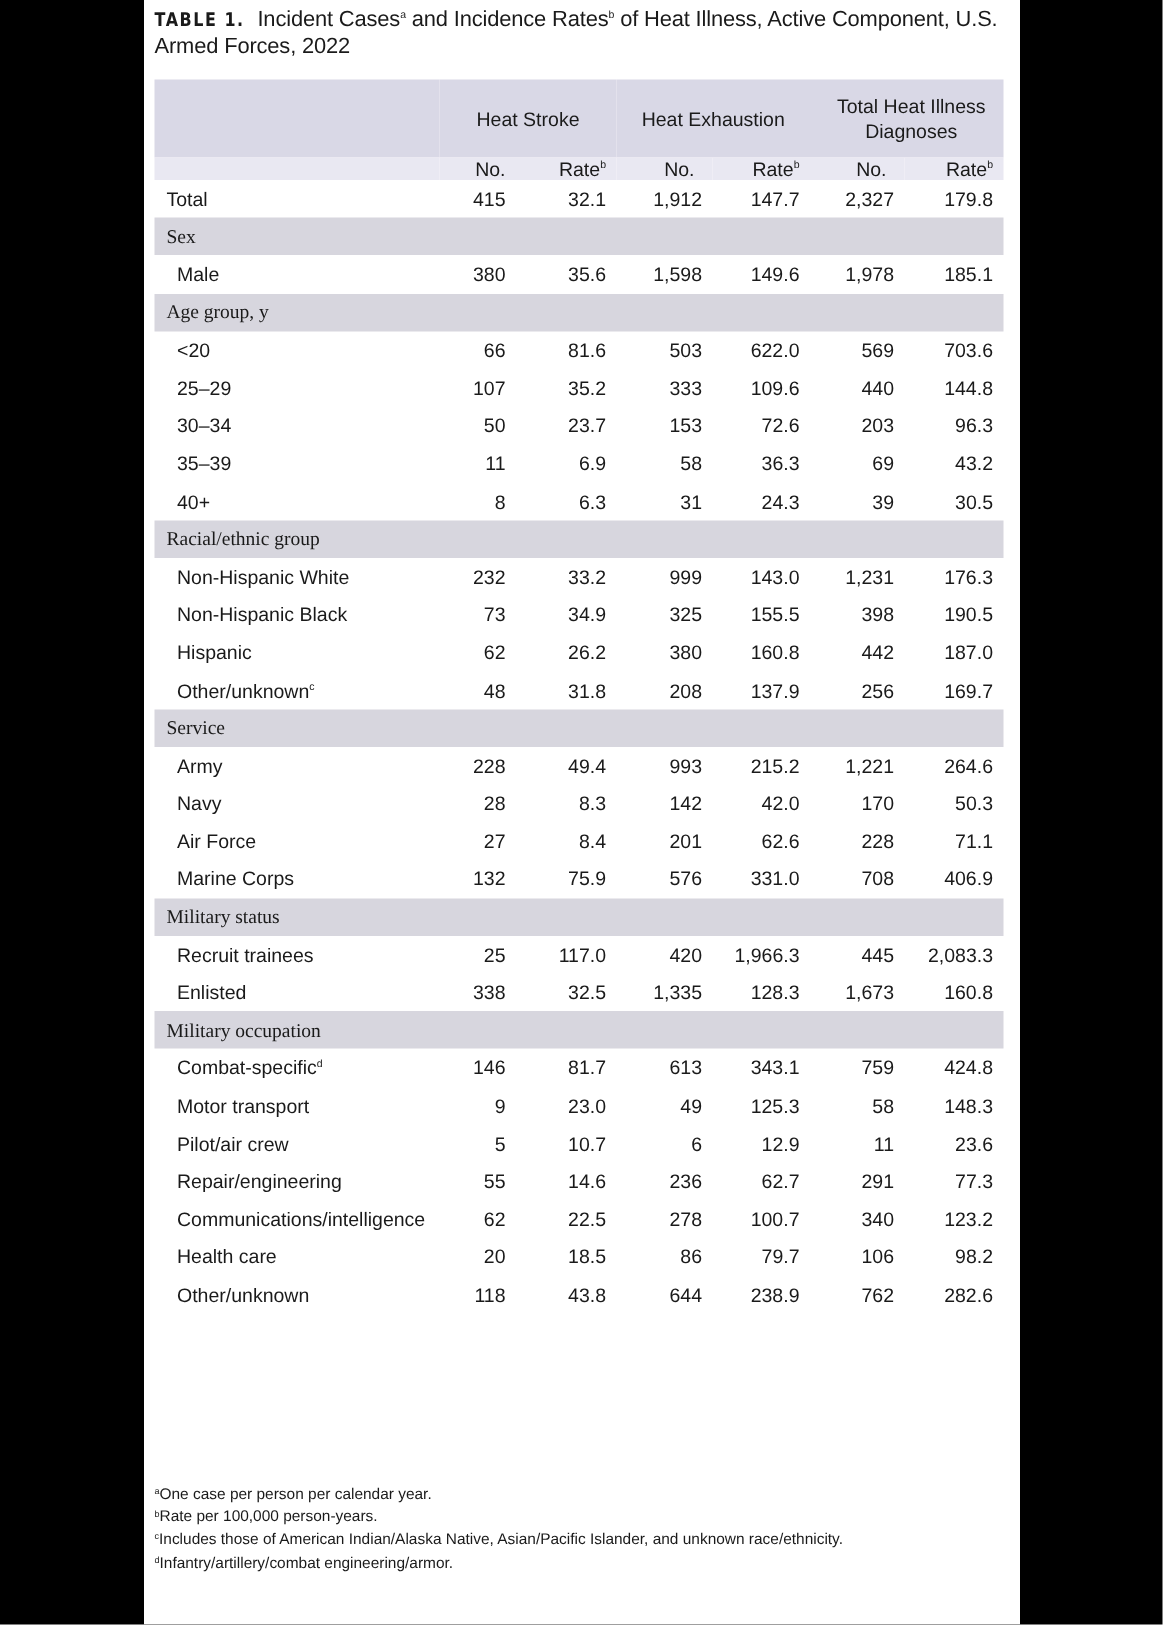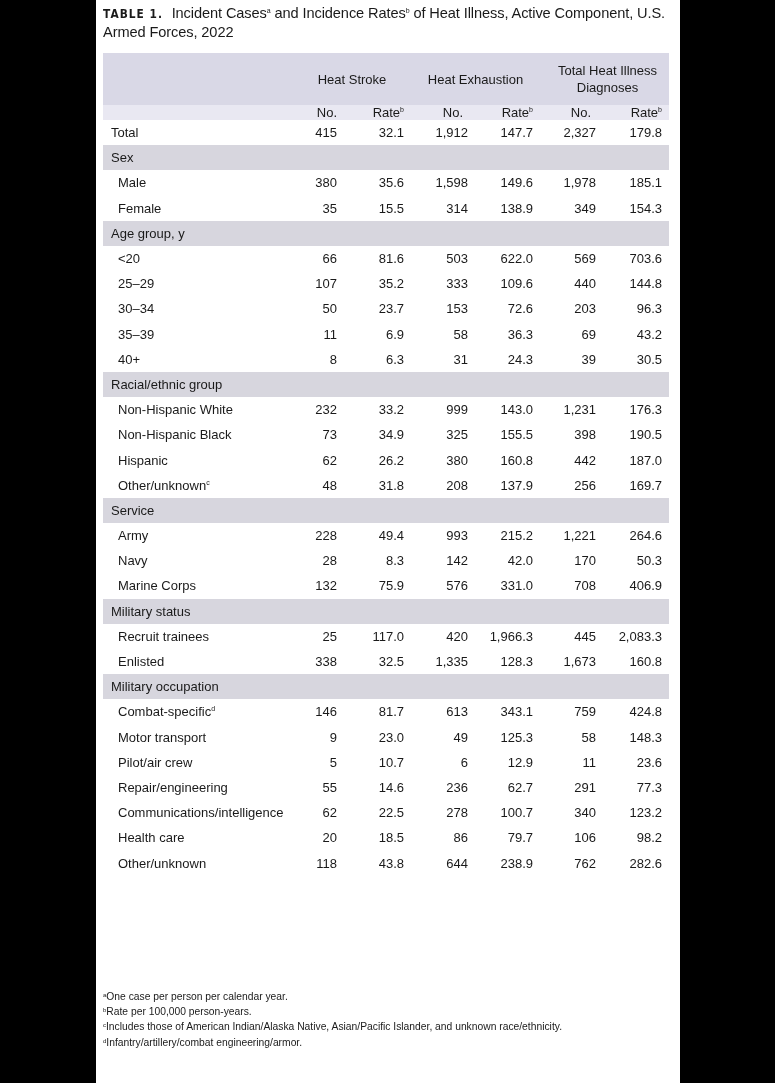--- a/index.html
+++ b/index.html
@@ -34,21 +34,21 @@
     background: #d9d8e6; height: 52px; font-weight: normal; text-align: center; padding: 0; line-height: 17px;
   }
   thead tr.sub th {
     background: #e9e8f2; height: 14px; font-weight: normal; padding: 0; text-align: right;
   }
   thead tr.sub th.no { text-align: center; }
   td { height: 25.2px; padding: 0; white-space: nowrap; }
   td.num { text-align: right; padding-right: 7px; }
   td.lbl { padding-left: 8px; }
   td.lbl.ind { padding-left: 15px; }
-  tr.section td { background: #d7d6de; }
+  tr.section td { background: #d7d6de; font-family: Liberation Serif, serif; }
   .footer {
     position: absolute; left: 7px; top: 989px; width: 575px; font-size: 10.3px; line-height: 15.2px; color: #1a1a1a;
   }
   .footer div { white-space: nowrap; }
   .footer sup.fn { font-size: 6px; vertical-align: 3px; }
 </style>
 </head>
 <body>
 
 <div class="page">
@@ -98,29 +98,20 @@
         </tr>
         <tr>
           <td class="lbl ind"><span>Male</span></td>
           <td class="num">380</td>
           <td class="num">35.6</td>
           <td class="num">1,598</td>
           <td class="num">149.6</td>
           <td class="num">1,978</td>
           <td class="num">185.1</td>
         </tr>
-        <tr>
-          <td class="lbl ind"><span>Female</span></td>
-          <td class="num">35</td>
-          <td class="num">15.5</td>
-          <td class="num">314</td>
-          <td class="num">138.9</td>
-          <td class="num">349</td>
-          <td class="num">154.3</td>
-        </tr>
         <tr class="section">
           <td class="lbl" colspan="7">Age group, y</td>
         </tr>
         <tr>
           <td class="lbl ind"><span>&lt;20</span></td>
           <td class="num">66</td>
           <td class="num">81.6</td>
           <td class="num">503</td>
           <td class="num">622.0</td>
           <td class="num">569</td>
@@ -214,20 +205,29 @@
           <td class="num">264.6</td>
         </tr>
         <tr>
           <td class="lbl ind"><span>Navy</span></td>
           <td class="num">28</td>
           <td class="num">8.3</td>
           <td class="num">142</td>
           <td class="num">42.0</td>
           <td class="num">170</td>
           <td class="num">50.3</td>
+        </tr>
+        <tr>
+          <td class="lbl ind"><span>Air Force</span></td>
+          <td class="num">27</td>
+          <td class="num">8.4</td>
+          <td class="num">201</td>
+          <td class="num">62.6</td>
+          <td class="num">228</td>
+          <td class="num">71.1</td>
         </tr>
         <tr>
           <td class="lbl ind"><span>Marine Corps</span></td>
           <td class="num">132</td>
           <td class="num">75.9</td>
           <td class="num">576</td>
           <td class="num">331.0</td>
           <td class="num">708</td>
           <td class="num">406.9</td>
         </tr>

